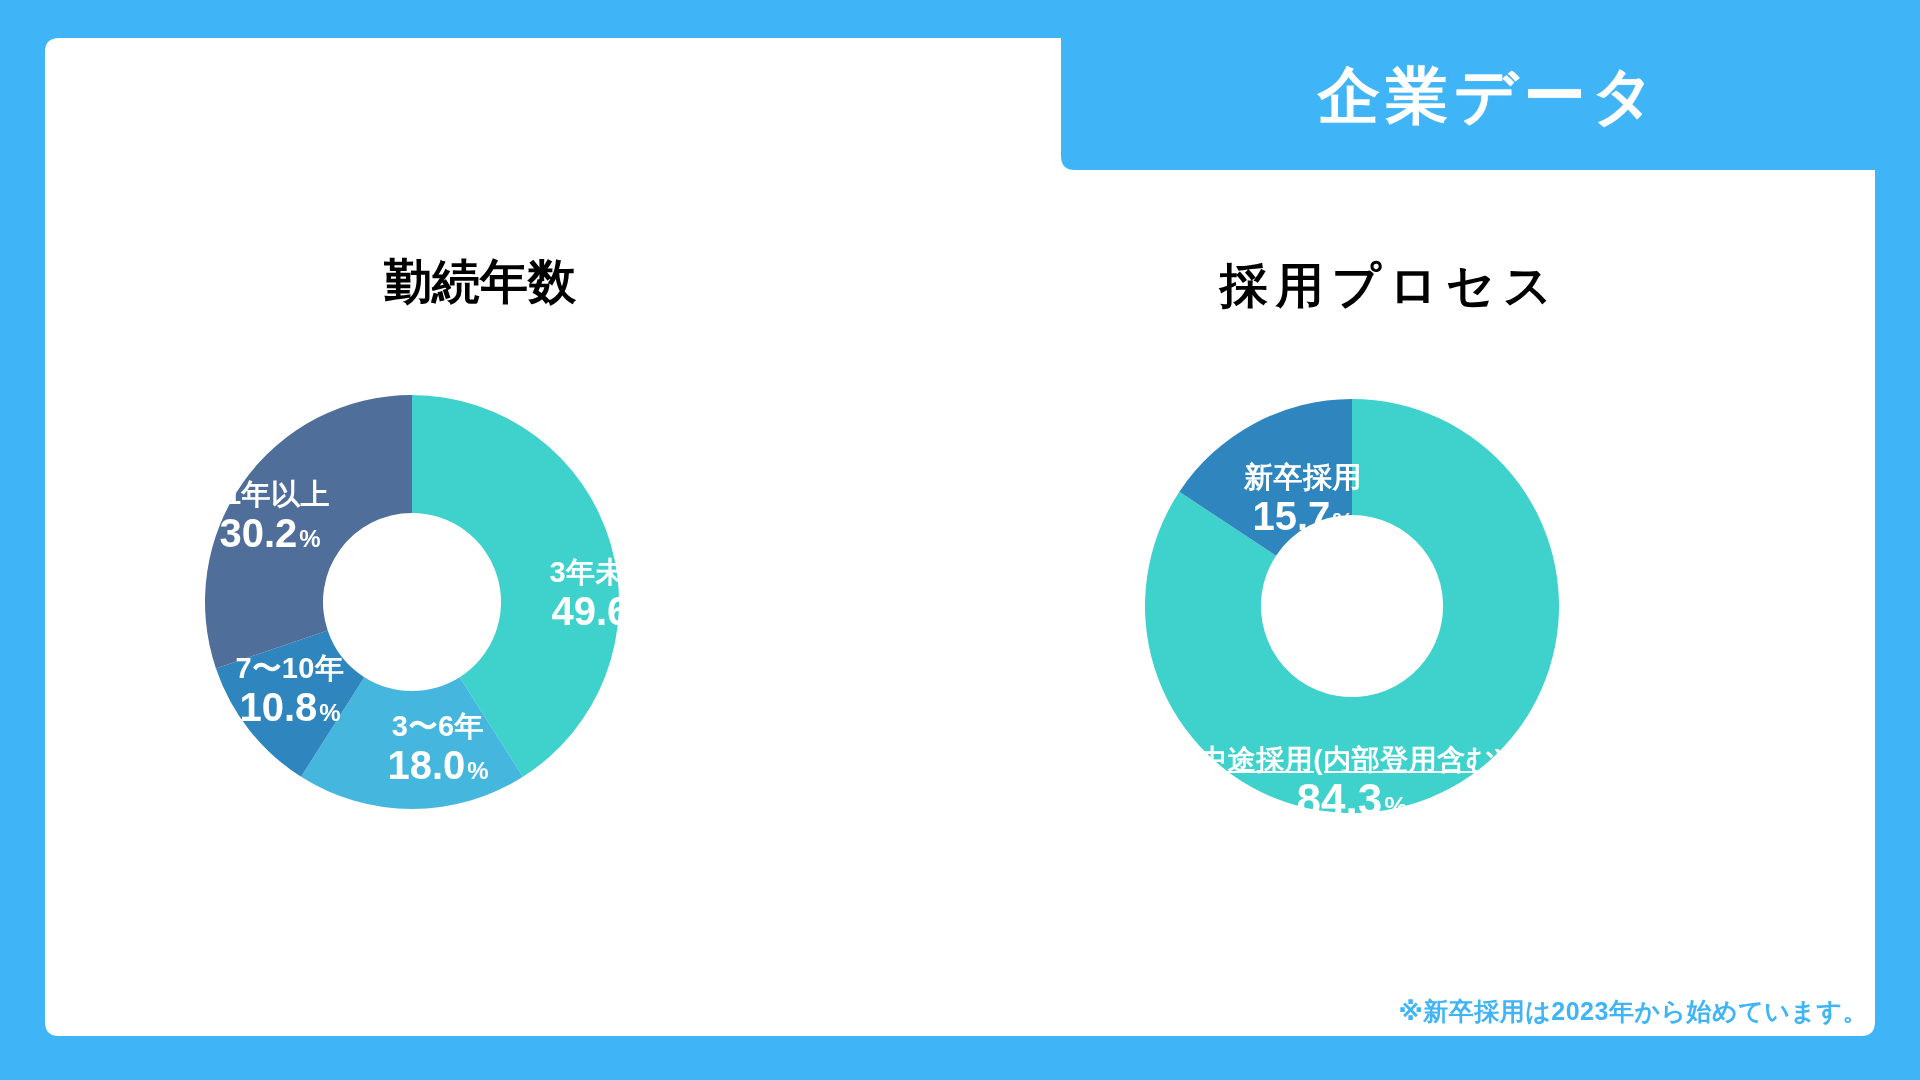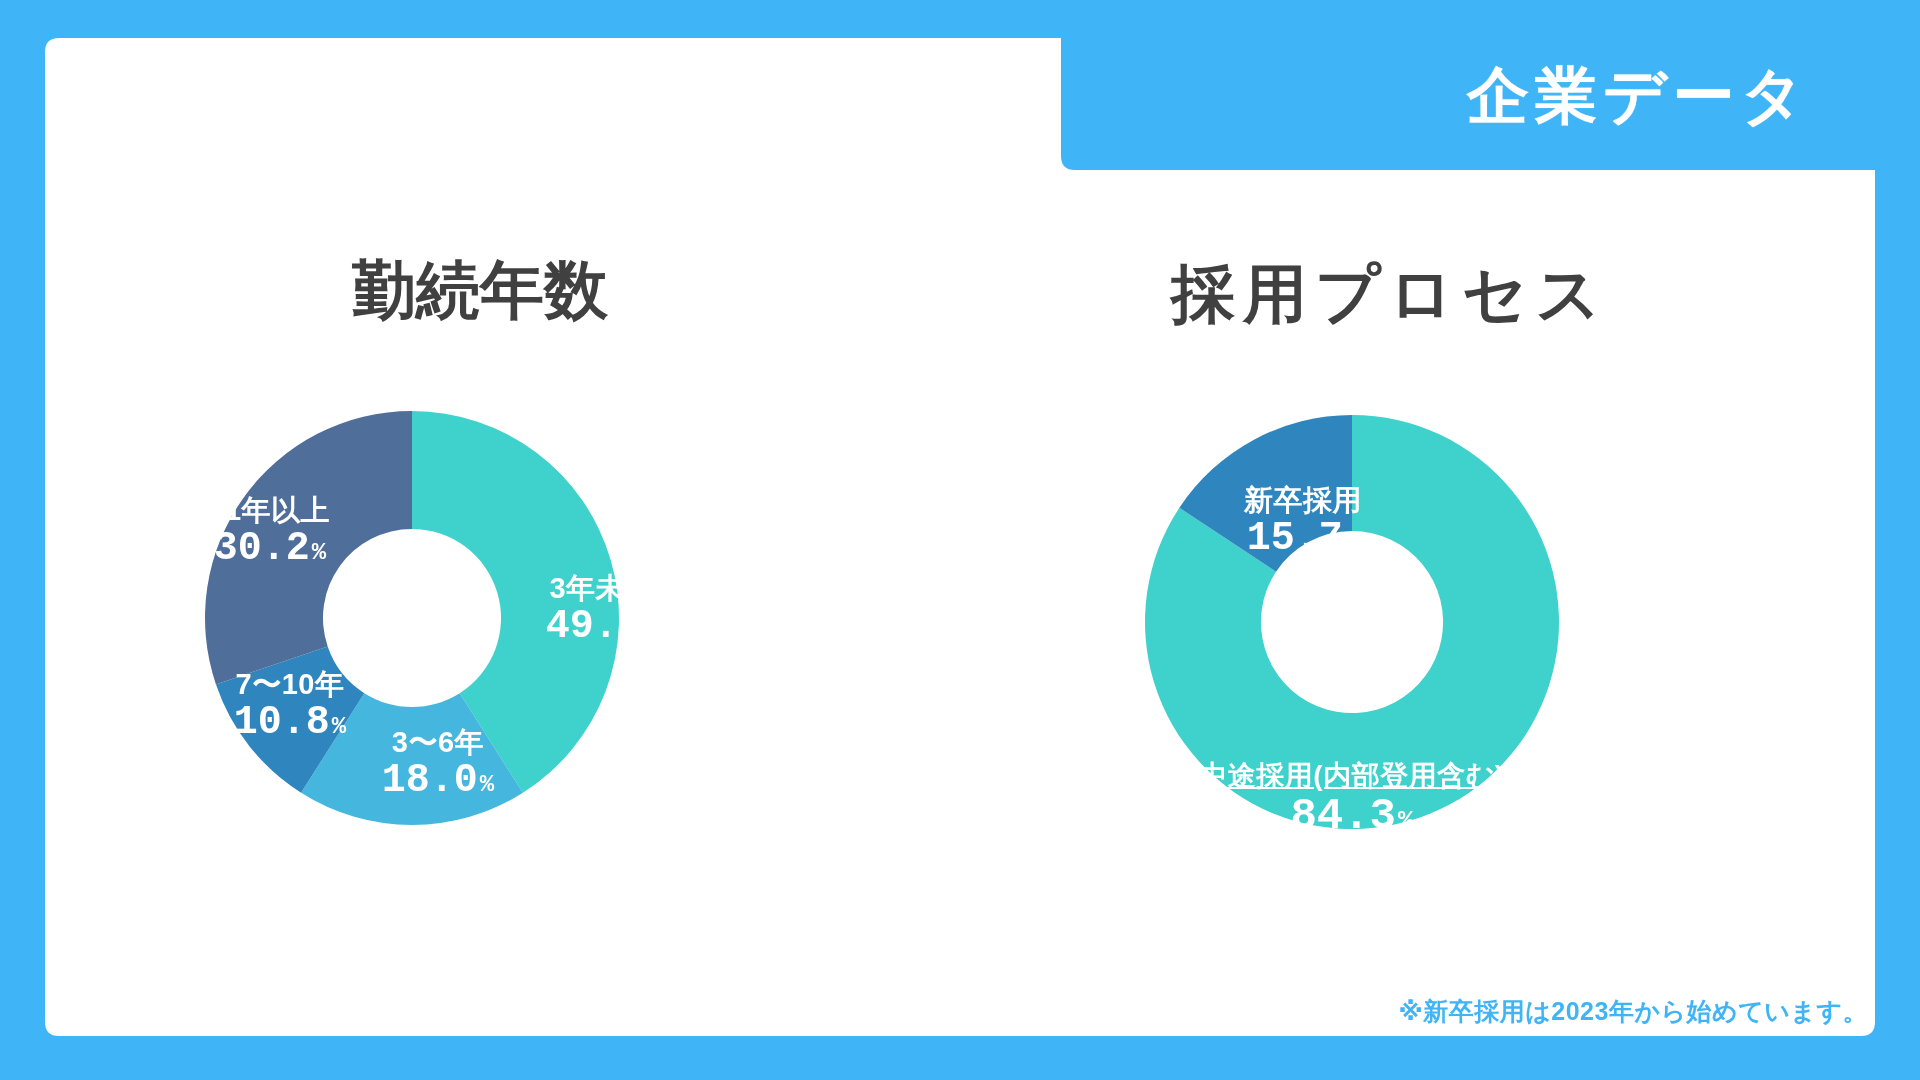--- a/index.html
+++ b/index.html
@@ -15,43 +15,43 @@
     position:absolute;
     left:45px; top:38px;
     width:1830px; height:998px;
   }
 
   
   #header-badge {
     position:absolute;
     left:1318px; top:22px;
     width:560px; height:148px;
-    display:flex; align-items:center; justify-content:flex-end;
+    display:flex; align-items:center; justify-content:flex-start;
     padding-right:68px;
     z-index:5;
   }
   #header-badge .title {
     color:#ffffff;
     font-size:62px;
     font-weight:bold;
     letter-spacing:6px;
     line-height:1;
     white-space:nowrap;
     text-shadow:0 0 1px rgba(255,255,255,.6);
   }
 
   
   .panel { position:absolute; z-index:4; }
   #panel-left  { left:60px;  top:250px; width:840px;  height:760px; }
   #panel-right { left:940px; top:250px; width:900px;  height:760px; }
 
   .chart-title {
-    color:#404040;
+    color:#000000;
     font-weight:bold;
-    font-size:64px;
+    font-size:48px;
     line-height:1;
     text-align:center;
     white-space:nowrap;
     letter-spacing:2px;
   }
   #panel-left .chart-title  { margin-top:8px; letter-spacing:0px; }
   #panel-right .chart-title { margin-top:12px; letter-spacing:8px; }
 
   .donut-wrap { position:relative; width:100%; }
   .donut-wrap svg { display:block; margin:0 auto; overflow:visible; }
@@ -70,21 +70,20 @@
     font-weight:bold;
     font-size:29px;
     letter-spacing:.5px;
   }
   .slice-label .val {
     display:block;
     font-weight:bold;
     font-size:40px;
     margin-top:3px;
     letter-spacing:0px;
-    font-family:Liberation Mono, monospace;
   }
   .slice-label .val .pct {
     font-size:24px;
     font-weight:bold;
     margin-left:2px;
   }
   .slice-label.big .name { font-size:28px;text-decoration:underline; }
   .slice-label.big .val  { font-size:44px; }
   .slice-label.big .val .pct { font-size:26px; }
 
@@ -157,21 +156,21 @@
 
 <section class="panel" id="panel-right">
   <h2 class="chart-title">採用プロセス</h2>
 
   <div class="donut-wrap" style="margin-top:64px;">
     <svg id="svg-donut-right" width="900" height="470" viewBox="0 0 900 470">
         <path d="M 412 25 A 207 207 0 1 1 239.34576424207359 117.80930477991488 L 336.0321362665124 181.75609410316255 A 91.08 91.08 0 1 0 412 140.92000000000002 Z" fill="#3FD1CC"></path>
         <path d="M 239.34576424207359 117.80930477991488 A 207 207 0 0 1 411.99999999999994 25 L 412 140.92000000000002 A 91.08 91.08 0 0 0 336.0321362665124 181.75609410316255 Z" fill="#2F86BE"></path>
       </svg>
 
-    <div class="slice-label" style="left:268px; top:96px; width:190px;">
+    <div class="slice-label" style="left:268px; top:89px; width:190px;">
       <span class="name">新卒採用</span>
       <span class="val"><span>15.7</span><span class="pct">%</span></span>
     </div>
 
     <div class="slice-label big" style="left:202px; top:372px; width:420px;">
       <span class="name">中途採用(内部登用含む)</span>
       <span class="val"><span>84.3</span><span class="pct">%</span></span>
     </div>
   </div>
 </section>

